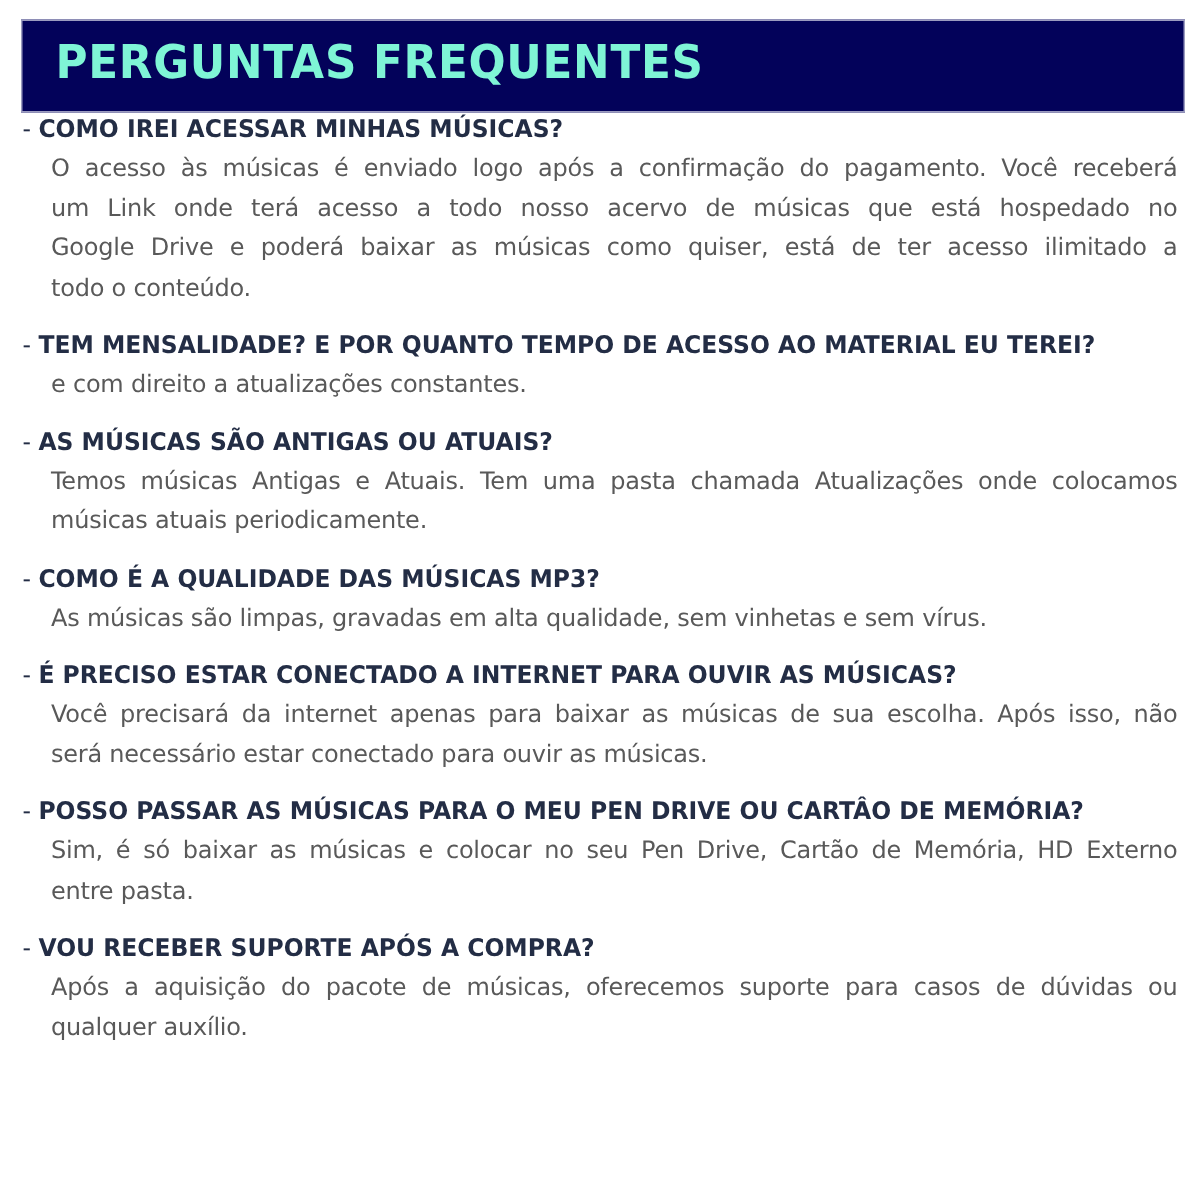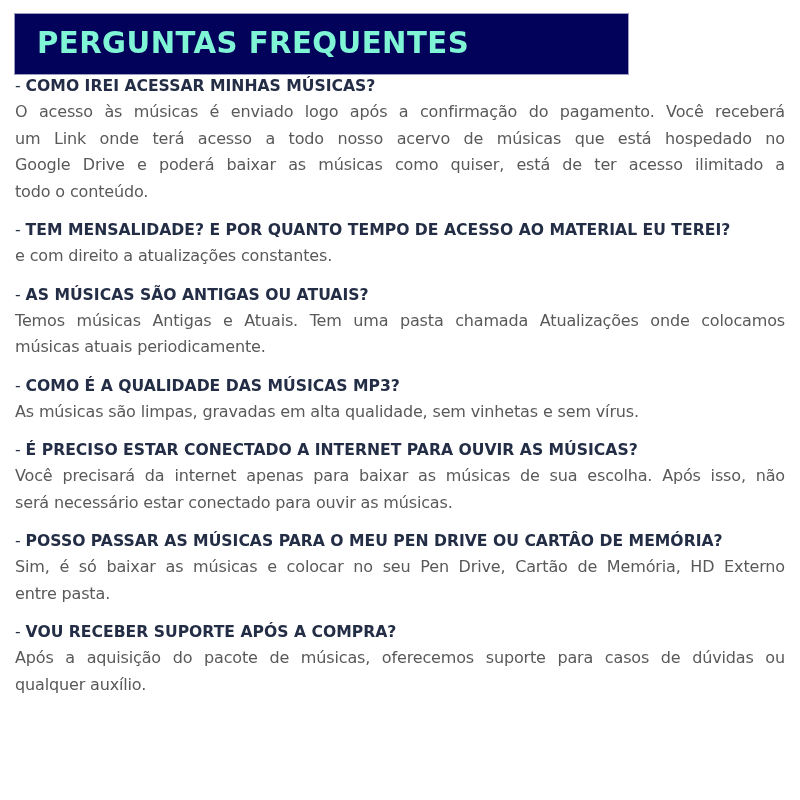--- a/index.html
+++ b/index.html
@@ -11,21 +11,21 @@
       width: 800px;
       height: 800px;
       overflow: hidden;
       position: relative;
       font-family: "DejaVu Sans", "Liberation Sans", sans-serif;
     }
     .header-bar {
       position: absolute;
       left: 14px;
       top: 13px;
-      width: 615px;
+      width: 776px;
       height: 62px;
       background: #03025a;
       border: 1px solid #9c9cc0;
       box-sizing: border-box;
     }
     .header-title {
       position: absolute;
       left: 22px;
       top: 10px;
       font-family: "DejaVu Sans", sans-serif;
@@ -63,20 +63,21 @@
       font-size: 16px;
       line-height: 26.5px;
       color: #595959;
       text-align: justify;
       width: 770px;
       letter-spacing: -0.15px;
     }
     .faq-answer .line {
       display: block;
       white-space: nowrap;
+      margin-left: 19px;
     }
     .faq-answer .line.just {
       text-align: justify;
       text-align-last: justify;
     }
     .cutoff-stub {
       position: absolute;
       left: 15px;
       top: 795px;
       width: 770px;

